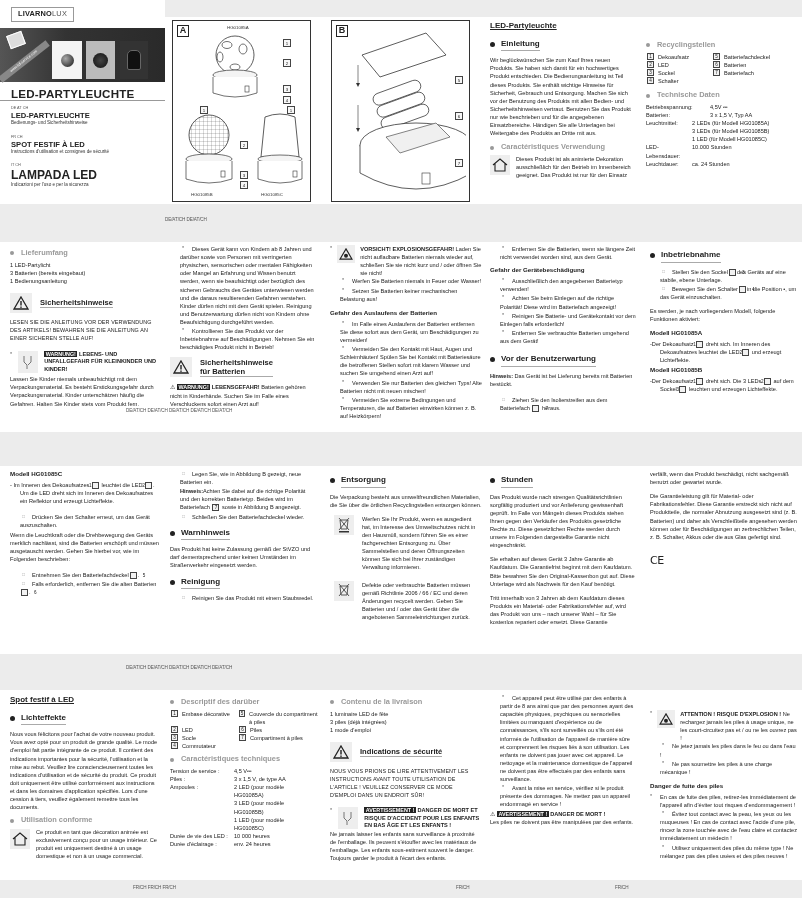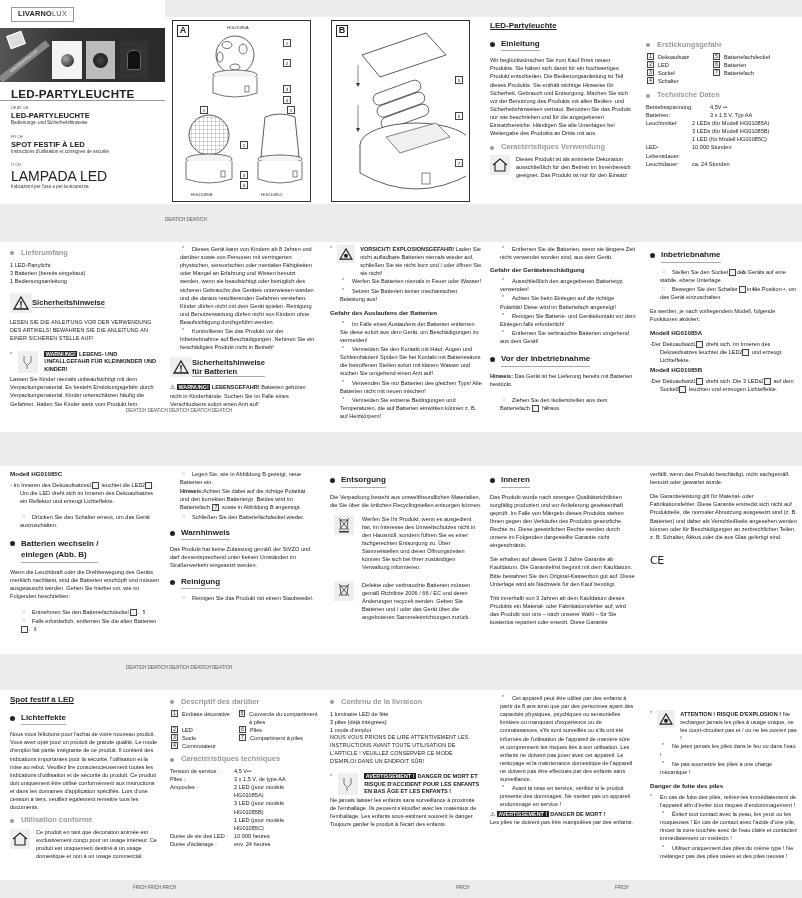--- a/index.html
+++ b/index.html
@@ -17,21 +17,21 @@
 .h-sub{font-weight:bold;font-size:6.2px;margin:6px 0 2px}
 .bul{position:relative;padding-left:10px;margin-bottom:1px}
 .bul:before{content:"■";position:absolute;left:0;top:0;font-size:3.6px;color:#aaa}
 .sq{position:relative;padding-left:10px;margin-bottom:1px}
 .sq:before{content:"□";position:absolute;left:0;top:0;font-size:5px;color:#aaa}
 .ind{text-indent:12px}
 .num{display:inline-block;border:0.7px solid #444;background:#f2f2f2;font-size:4.6px;width:7px;height:7px;line-height:6px;text-align:center;vertical-align:middle;margin:0 1px}
 .warn-tag{background:#222;color:#fff;font-weight:bold;padding:0 1.5px;font-size:5.4px}
 .caps{font-size:5.4px;letter-spacing:0.1px}
 .tri-box{width:22px;height:20px;background:#eee;display:flex;align-items:center;justify-content:center;flex:none}
-.safety-head{display:flex;align-items:center;gap:0;margin:6px 0 6px}
+.safety-head{display:flex;align-items:center;gap:8px;margin:6px 0 6px}
 .safety-head .t{font-weight:bold;font-size:7.6px;border-bottom:1.2px solid #aaa;line-height:1.2}
 .kv{display:flex}
 .kv .k{width:64px;flex:none}
 .tbl{display:grid;grid-template-columns:1fr 1fr;column-gap:8px}
 .tbl div{display:flex;align-items:flex-start;gap:3px}
 .fig{position:absolute;background:#fff;border:1px solid #333}
 .fig-label{position:absolute;left:4px;top:4px;width:12px;height:12px;border:1.3px solid #222;font-weight:bold;font-size:9px;display:flex;align-items:center;justify-content:center;background:#fff}
 .callout{position:absolute;border:0.7px solid #444;background:#f7f7f7;font-size:4.4px;width:8px;height:8px;text-align:center;line-height:7px}
 .model-lbl{position:absolute;font-size:4.4px;color:#333}
 </style>
@@ -67,21 +67,21 @@
     <div style="font-weight:bold;font-size:7.6px;line-height:1.1">LED-PARTYLEUCHTE</div>
     <div style="font-size:4.6px;color:#333">Bedienungs- und Sicherheitshinweise</div>
   </div>
   <div style="position:absolute;left:11px;top:135px">
     <div style="font-size:3.8px;color:#555">FR CH</div>
     <div style="font-weight:bold;font-size:7.6px;line-height:1.1">SPOT FESTIF À LED</div>
     <div style="font-size:4.6px;color:#333">Instructions d'utilisation et consignes de sécurité</div>
   </div>
   <div style="position:absolute;left:11px;top:163px">
     <div style="font-size:3.8px;color:#555">IT CH</div>
-    <div style="font-weight:normal;font-size:14px;line-height:1.1">LAMPADA LED</div>
+    <div style="font-weight:bold;font-size:12px;line-height:1.1">LAMPADA LED</div>
     <div style="font-size:4.6px;color:#333">Indicazioni per l'uso e per la sicurezza</div>
   </div>
   <div style="position:absolute;left:0;top:194px;width:165px;height:36px;background:#eab308">
     <div style="position:absolute;left:11px;top:7px;background:#fff;padding:1px 6px;font-size:9.6px;border:0.5px solid #666">IAN 276748</div>
     <div style="position:absolute;left:114px;top:15px;font-size:3.6px;color:#333">DE AT CH</div>
   </div>
 </div>
 <div class="footer" style="left:165px;top:217px">DE/AT/CH DE/AT/CH</div>
 
 <div class="fig" style="left:172px;top:20px;width:139px;height:182px">
@@ -167,21 +167,21 @@
           <path d="M1 7 L8 1 L15 7 M3 5.5 V13 H13 V5.5" fill="none" stroke="#222" stroke-width="1.1"></path>
         </svg>
     </div>
     <p style="height:24px;overflow:hidden">Dieses Produkt ist als animierte Dekoration ausschließlich für den Betrieb im Innenbereich geeignet. Das Produkt ist nur für den Einsatz in privaten Haushalten und nicht für den kommerziellen Gebrauch vorgesehen.</p>
   </div>
 </div>
 <div class="pg" style="left:646px;top:20px;width:154px">
   <p style="color:transparent;height:18px;margin:0"></p>
   <div class="h-grey" style="margin-top:2px">
       <span class="dot"></span>
-      <span>Erstickungsgefahr</span>
+      <span>Recyclingstellen</span>
     </div>
   <div class="tbl" style="grid-template-columns:58px 1fr">
     <div>
         <span class="num">1</span>
         <span>Dekoaufsatz</span>
       </div>
     <div>
         <span class="num">5</span>
         <span>Batteriefachdeckel</span>
       </div>
@@ -309,21 +309,21 @@
 </div>
 <div class="pg" style="left:490px;top:245px;width:146px">
   <div class="bul ind">Entfernen Sie die Batterien, wenn sie längere Zeit nicht verwendet worden sind, aus dem Gerät.</div>
   <div class="h-sub" style="margin-top:5px">Gefahr der Gerätebeschädigung</div>
   <div class="bul ind">Ausschließlich den angegebenen Batterietyp verwenden!</div>
   <div class="bul ind">Achten Sie beim Einlegen auf die richtige Polarität! Diese wird im Batteriefach angezeigt!</div>
   <div class="bul ind">Reinigen Sie Batterie- und Gerätekontakt vor dem Einlegen falls erforderlich!</div>
   <div class="bul ind">Entfernen Sie verbrauchte Batterien umgehend aus dem Gerät!</div>
   <div class="h-sec" style="margin-top:8px">
       <span class="dot"></span>
-      <span class="t">Vor der Inbetriebnahme</span>
+      <span class="t">Vor der Benutzerwartung</span>
     </div>
   <p><b>Hinweis:</b> <span>Das Gerät ist bei Lieferung bereits mit Batterien bestückt.</span></p>
   <div class="sq ind" style="margin-top:8px"><span>Ziehen Sie den Isolierstreifen aus dem Batteriefach</span> <span class="num">7</span> <span>heraus.</span></div>
 </div>
 <div class="pg" style="left:650px;top:245px;width:148px">
   <div class="h-sec">
       <span class="dot"></span>
       <span class="t">Inbetriebnahme</span>
     </div>
   <div class="sq ind"><span>Stellen Sie den Sockel</span><span class="num">3</span><span>des Geräts auf eine stabile, ebene Unterlage.</span></div>
@@ -334,24 +334,20 @@
   <div class="h-sub" style="margin-top:1px">Modell HG01085B</div>
   <div style="padding-left:10px;text-indent:-10px"><span>-Der Dekoaufsatz</span> <span class="num">1</span> <span>dreht sich. Die 3 LEDs</span> <span class="num">2</span> <span>auf dem Sockel</span> <span class="num">3</span> <span>leuchten und erzeugen Lichteffekte.</span></div>
 </div>
 <div class="footer" style="left:126px;top:408px">DE/AT/CH DE/AT/CH DE/AT/CH DE/AT/CH DE/AT/CH</div>
 
 <div class="band" style="top:466px;height:188px"></div>
 <div class="pg" style="left:10px;top:470px;width:152px">
   <div class="h-sub" style="margin-top:0">Modell HG01085C</div>
   <div style="padding-left:10px;text-indent:-10px"><span>- Im Inneren des Dekoaufsatzes</span> <span class="num">1</span> <span>leuchtet die LED</span> <span class="num">2</span><span>. Um die LED dreht sich im Inneren des Dekoaufsatzes ein Reflektor und erzeugt Lichteffekte.</span></div>
   <div class="sq ind" style="margin-top:8px">Drücken Sie den Schalter erneut, um das Gerät auszuschalten.</div>
-  <div class="h-sec" style="margin-top:8px;align-items:flex-start">
-      <span class="dot" style="margin-top:3px"></span>
-      <span class="t"><span>Batterien wechseln /</span><br><span>einlegen (Abb. B)</span></span>
-    </div>
   <p>Wenn die Leuchtkraft oder die Drehbewegung des Geräts merklich nachlässt, sind die Batterien erschöpft und müssen ausgetauscht werden. Gehen Sie hierbei vor, wie im Folgenden beschrieben:</p>
   <div class="sq ind" style="margin-top:8px"><span>Entnehmen Sie den Batteriefachdeckel</span><span class="num">5</span>.</div>
   <div class="sq ind"><span>Falls erforderlich, entfernen Sie die alten Batterien</span> <span class="num">6</span>.</div>
 </div>
 <div class="pg" style="left:170px;top:470px;width:146px">
   <div class="sq ind">Legen Sie, wie in Abbildung B gezeigt, neue Batterien ein.</div>
   <p style="padding-left:10px;margin-bottom:1px"><b>Hinweis:</b><span>Achten Sie dabei auf die richtige Polarität und den korrekten Batterietyp. Beides wird im Batteriefach</span> <span class="num">7</span> <span>sowie in Abbildung B angezeigt.</span></p>
   <div class="sq ind">Schließen Sie den Batteriefachdeckel wieder.</div>
   <div class="h-sec" style="margin-top:6px">
       <span class="dot"></span>
@@ -386,21 +382,21 @@
           <path d="M2 3 h8 l-1 9 h-6 z" fill="none" stroke="#333" stroke-width="0.8"></path>
           <path d="M1 1 L11 13 M11 1 L1 13" stroke="#333" stroke-width="0.8"></path>
         </svg>
       </div>
     <p>Defekte oder verbrauchte Batterien müssen gemäß Richtlinie 2006 / 66 / EC und deren Änderungen recycelt werden. Geben Sie Batterien und / oder das Gerät über die angebotenen Sammeleinrichtungen zurück.</p>
   </div>
 </div>
 <div class="pg" style="left:490px;top:470px;width:146px">
   <div class="h-sec">
       <span class="dot"></span>
-      <span class="t">Inneren</span>
+      <span class="t">Stunden</span>
     </div>
   <p style="margin-bottom:6px">Das Produkt wurde nach strengen Qualitätsrichtlinien sorgfältig produziert und vor Anlieferung gewissenhaft geprüft. Im Falle von Mängeln dieses Produkts stehen Ihnen gegen den Verkäufer des Produkts gesetzliche Rechte zu. Diese gesetzlichen Rechte werden durch unsere im Folgenden dargestellte Garantie nicht eingeschränkt.</p>
   <p style="margin-bottom:6px">Sie erhalten auf dieses Gerät 3 Jahre Garantie ab Kaufdatum. Die Garantiefrist beginnt mit dem Kaufdatum. Bitte bewahren Sie den Original-Kassenbon gut auf. Diese Unterlage wird als Nachweis für den Kauf benötigt.</p>
   <p>Tritt innerhalb von 3 Jahren ab dem Kaufdatum dieses Produkts ein Material- oder Fabrikationsfehler auf, wird das Produkt von uns – nach unserer Wahl – für Sie kostenlos repariert oder ersetzt. Diese Garantie</p>
 </div>
 <div class="pg" style="left:650px;top:470px;width:148px">
   <p style="margin-bottom:6px">verfällt, wenn das Produkt beschädigt, nicht sachgemäß benutzt oder gewartet wurde.</p>
   <p>Die Garantieleistung gilt für Material- oder Fabrikationsfehler. Diese Garantie erstreckt sich nicht auf Produktteile, die normaler Abnutzung ausgesetzt sind (z. B. Batterien) und daher als Verschleißteile angesehen werden können oder für Beschädigungen an zerbrechlichen Teilen, z. B. Schalter, Akkus oder die aus Glas gefertigt sind.</p>
   <div style="font-size:11px;margin-top:12px;letter-spacing:-0.5px;font-family:'DejaVu Sans',sans-serif">CE</div>
 </div>
@@ -498,20 +494,30 @@
   </div>
 </div>
 <div class="pg" style="left:330px;top:694px;width:150px">
   <div class="h-grey">
       <span class="dot"></span>
       <span>Contenu de la livraison</span>
     </div>
   <div>1 luminaire LED de fête</div>
   <div>3 piles (déjà intégrées)</div>
   <div>1 mode d'emploi</div>
+  <div class="safety-head" style="margin-top:8px">
+    <div class="tri-box">
+        <svg width="16" height="14" viewBox="0 0 16 14">
+          <path d="M8 1 L15 13 H1 Z" fill="none" stroke="#222" stroke-width="1.3"></path>
+          <rect x="7.3" y="5" width="1.4" height="4.5" fill="#222"></rect>
+          <rect x="7.3" y="10.5" width="1.4" height="1.4" fill="#222"></rect>
+        </svg>
+      </div>
+    <span class="t">Indications de sécurité</span>
+  </div>
   <p class="caps" style="margin-bottom:8px">NOUS VOUS PRIONS DE LIRE ATTENTIVEMENT LES INSTRUCTIONS AVANT TOUTE UTILISATION DE L'ARTICLE ! VEUILLEZ CONSERVER CE MODE D'EMPLOI DANS UN ENDROIT SÛR!</p>
   <div style="display:flex;gap:6px">
     <span style="font-size:3.6px;color:#aaa">■</span>
     <div class="tri-box" style="width:20px;height:22px">
         <svg width="14" height="16" viewBox="0 0 14 16">
           <path d="M3 2 v6 l3 3 v4 M10 2 v6 l-3 3" fill="none" stroke="#666" stroke-width="0.9"></path>
         </svg>
       </div>
     <div style="font-weight:bold;font-size:5.6px;line-height:1.35"><span class="warn-tag">AVERTISSEMENT !</span> <span>DANGER DE MORT ET RISQUE D'ACCIDENT POUR LES ENFANTS EN BAS ÂGE ET LES ENFANTS !</span></div>
   </div>

